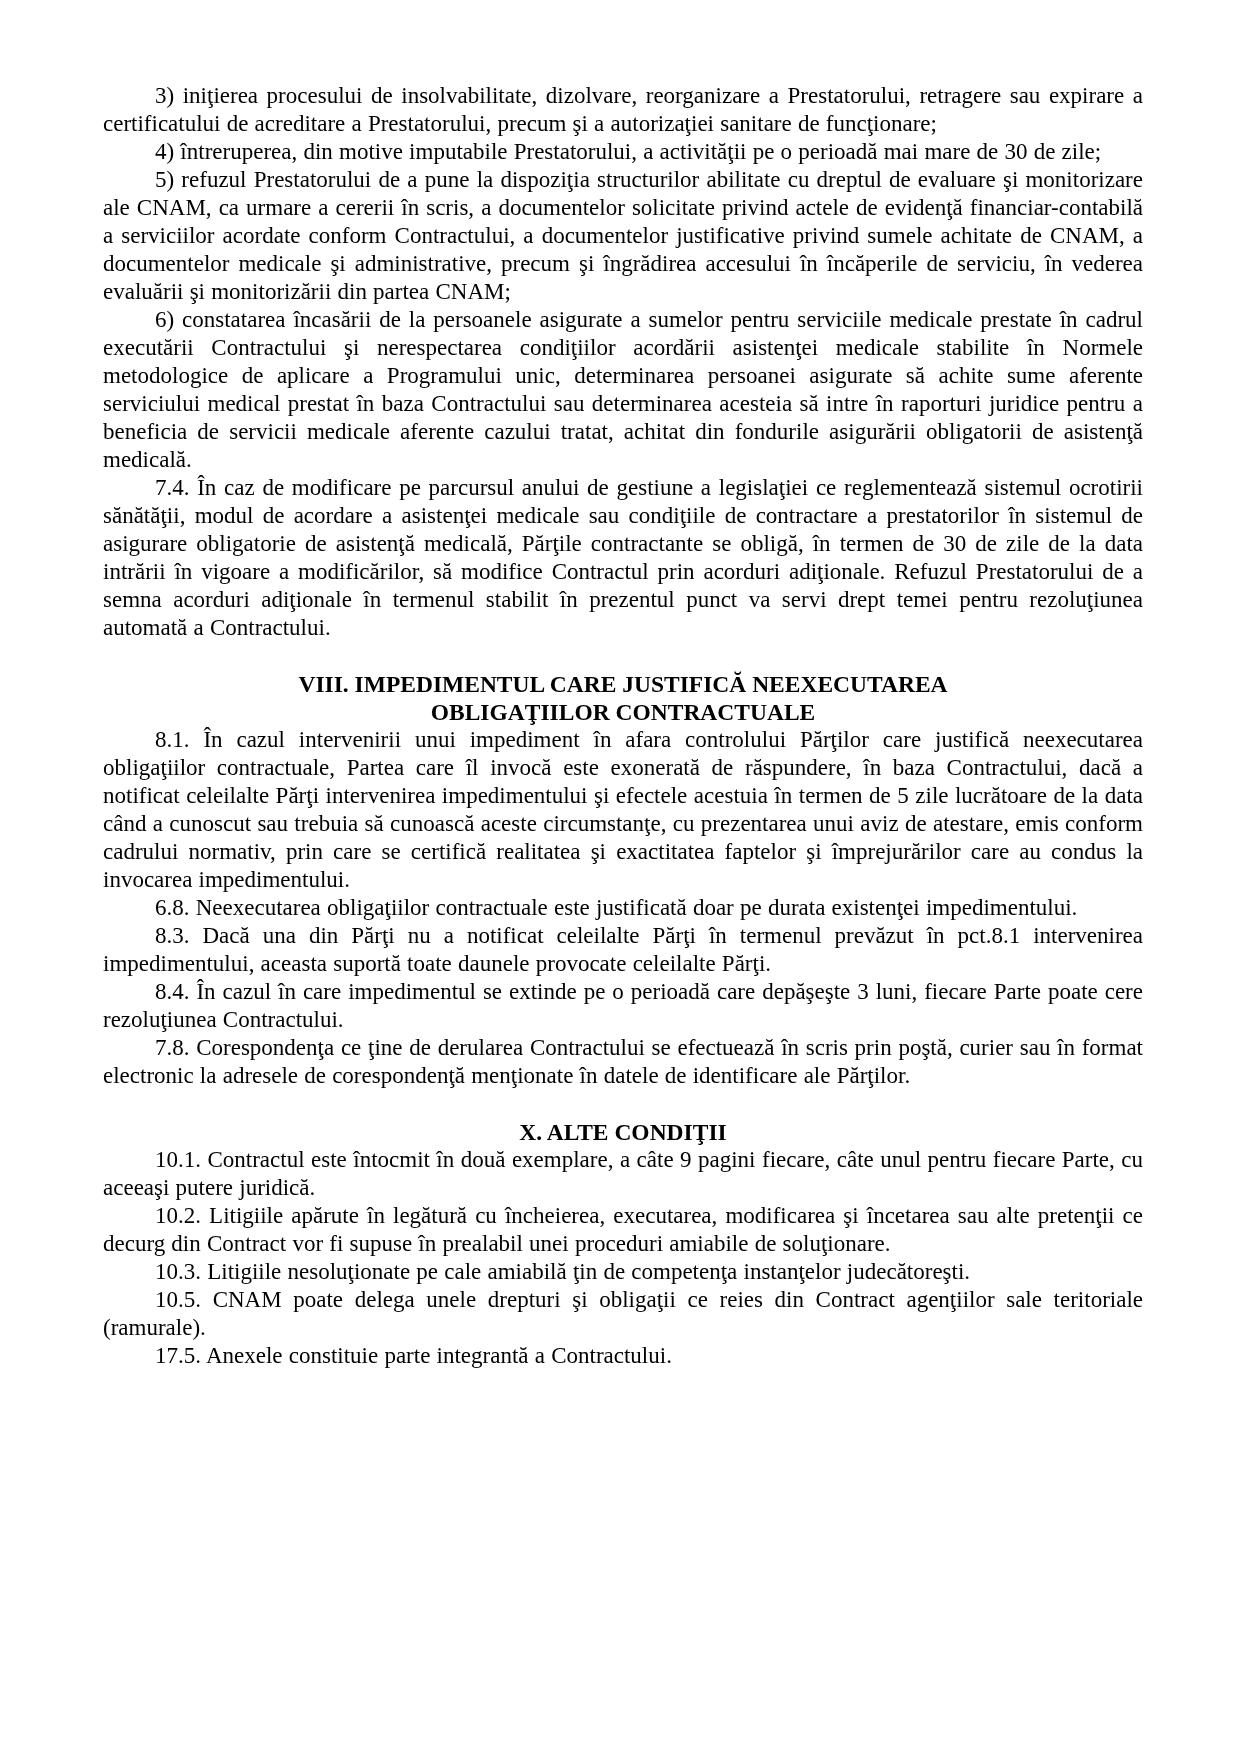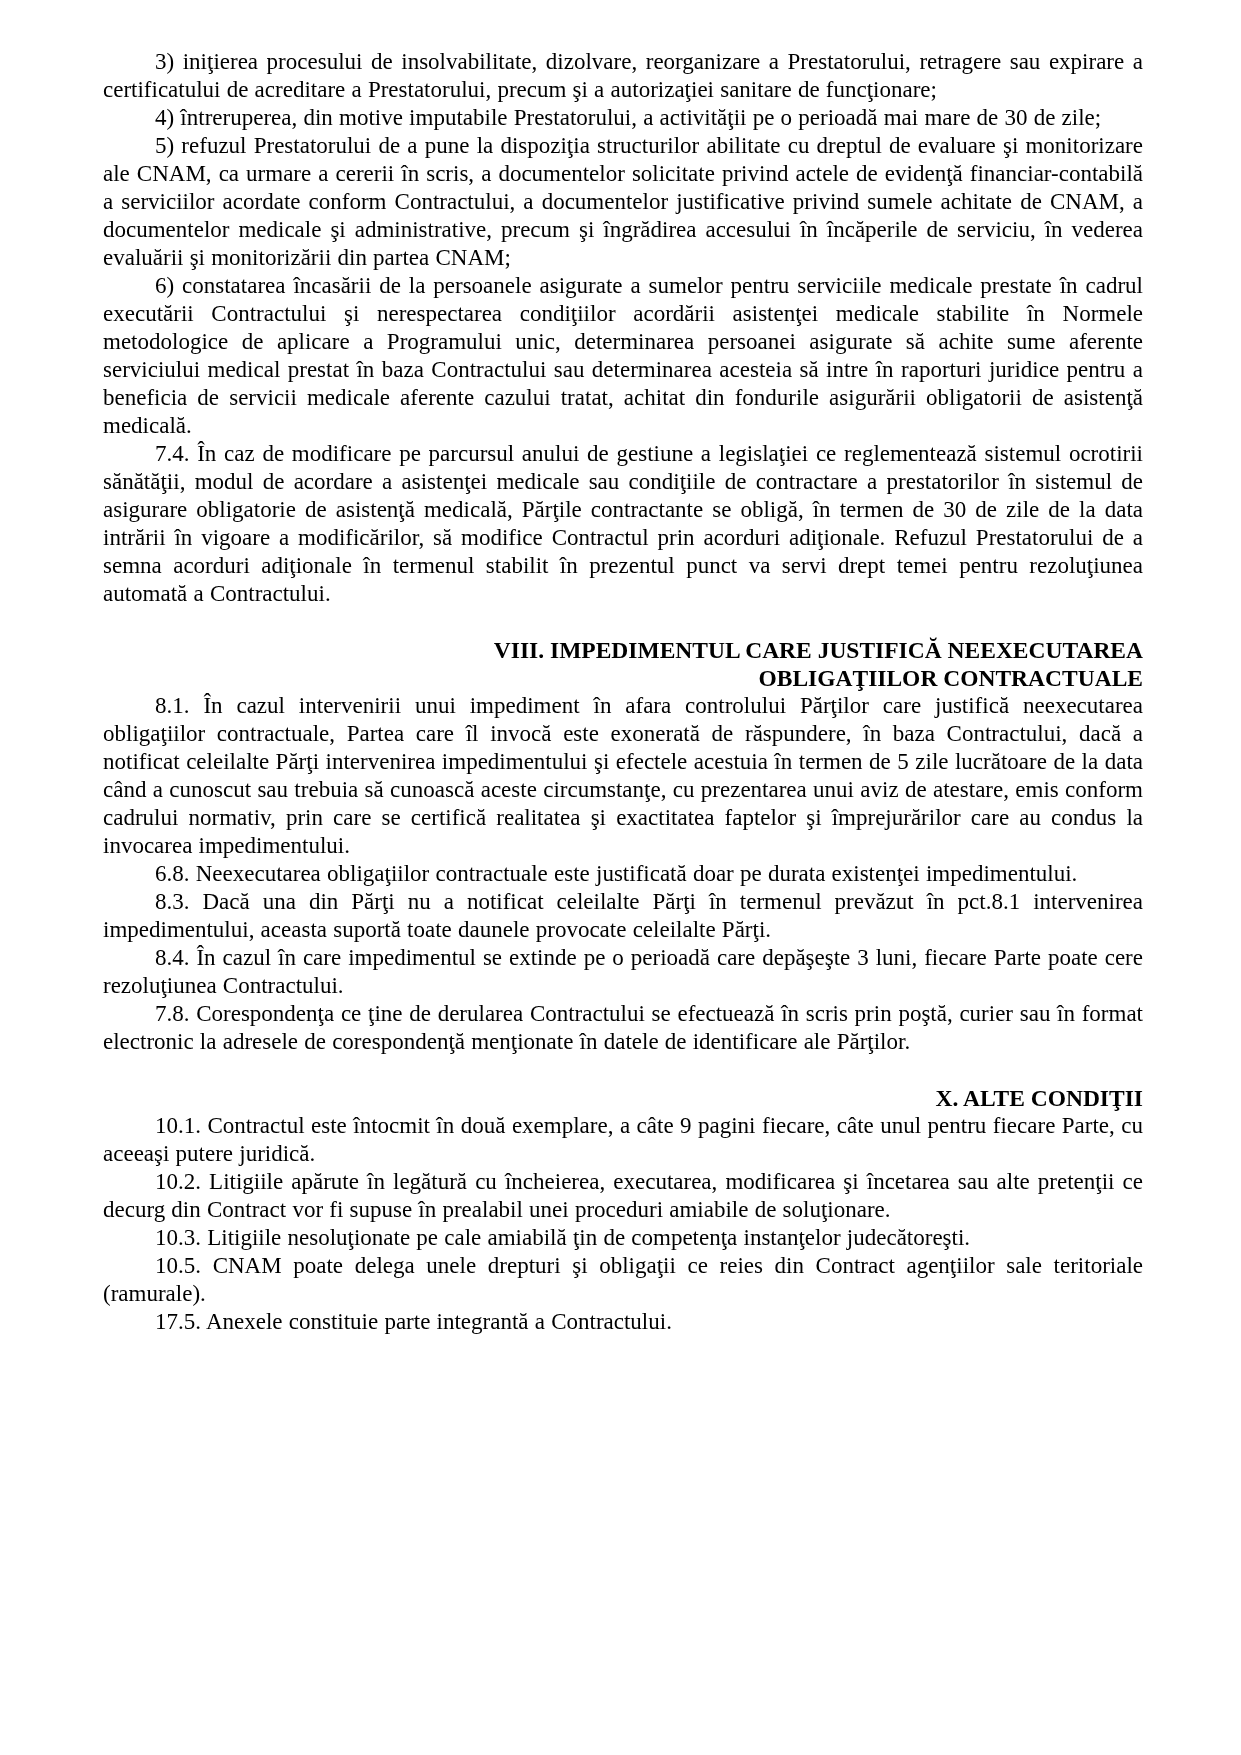--- a/index.html
+++ b/index.html
@@ -7,37 +7,37 @@
     padding: 0;
     background: #ffffff;
   }
   .page {
     position: relative;
     width: 1241px;
     min-height: 1755px;
     box-sizing: border-box;
     background: #ffffff;
     color: #000000;
-    padding: 48px 98px 40px 103px;
+    padding: 82px 98px 40px 103px;
     font-family: "Liberation Serif", "DejaVu Serif", serif;
     font-size: 23px;
     line-height: 28px;
   }
   .doc-content {
     width: 100%;
   }
   .paragraph {
     margin: 0;
     text-align: justify;
     text-indent: 52px;
     word-spacing: 0.02em;
   }
   .heading {
     margin: 28px 0 0 0;
-    text-align: right;
+    text-align: center;
     text-indent: 0;
     font-weight: bold;
     white-space: pre-line;
     font-size: 23.5px;
     line-height: 28px;
   }
 </style>
 </head>
 <body>
 

